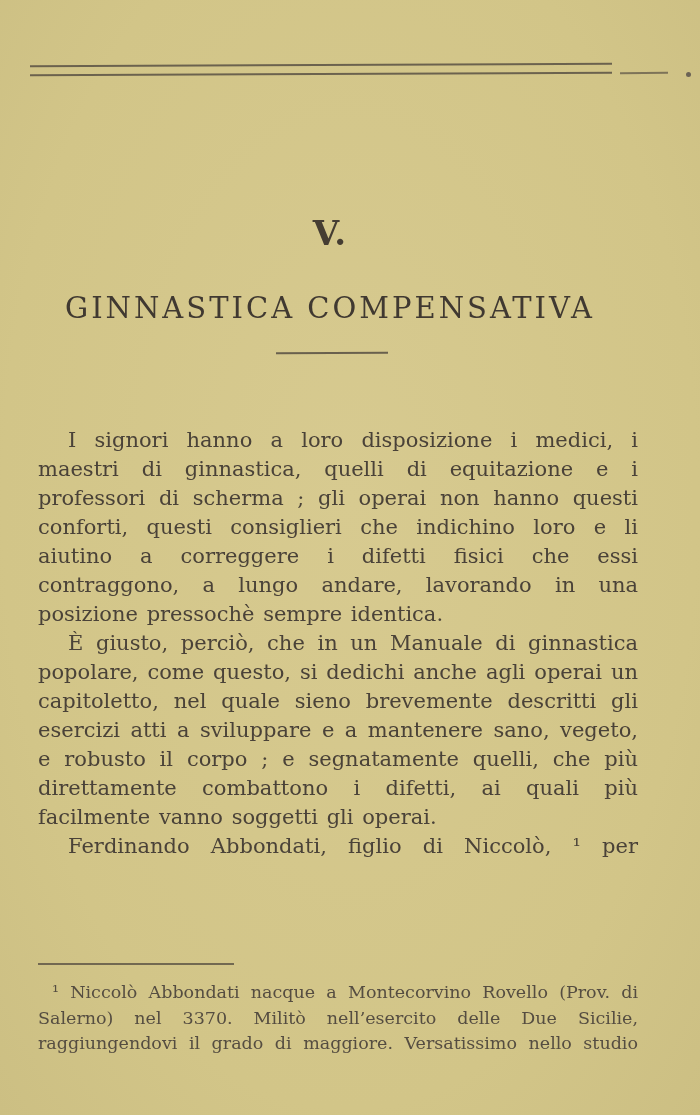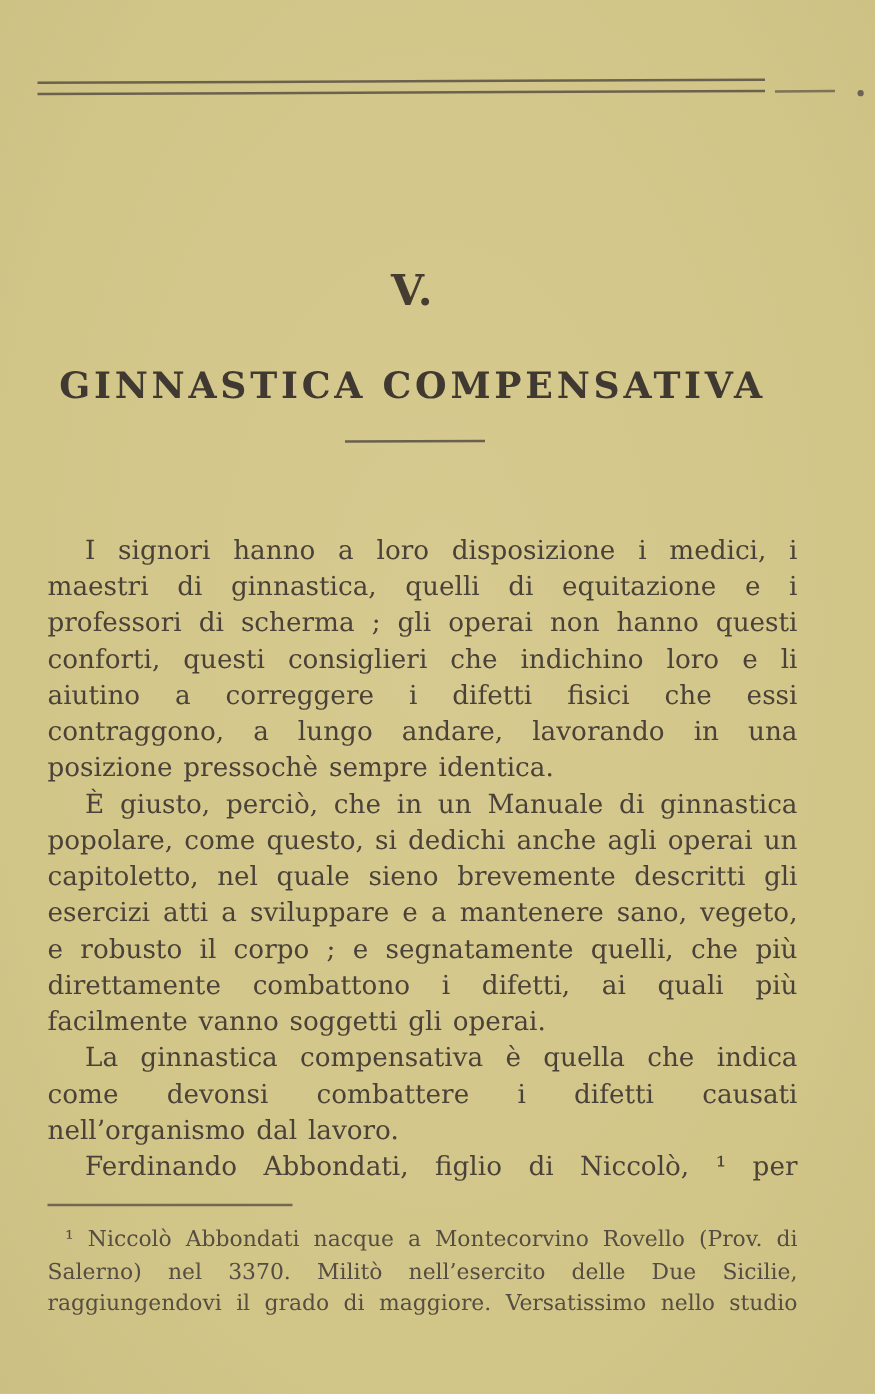--- a/index.html
+++ b/index.html
@@ -62,21 +62,21 @@
     letter-spacing: 1px;
     color: #453d32;
   }
   .chapter-title {
     position: absolute;
     top: 291px;
     left: 0;
     width: 660px;
     text-align: center;
     font-size: 29px;
-    font-weight: 700;
+    font-weight: 400;
     letter-spacing: 3px;
     color: #403931;
   }
   .title-rule {
     position: absolute;
     top: 352px;
     left: 276px;
     width: 112px;
     border-top: 2px solid #564e42;
     transform: rotate(-0.3deg);
@@ -134,21 +134,20 @@
 
   <div class="chapter-number">V.</div>
 
   <div class="chapter-title">GINNASTICA COMPENSATIVA</div>
 
   <div class="title-rule"></div>
 
   <div class="body-text">
     <p>I signori hanno a loro disposizione i medici, i maestri di ginnastica, quelli di equitazione e i professori di scherma ; gli operai non hanno questi conforti, questi consiglieri che indichino loro e li aiutino a correggere i difetti fisici che essi contraggono, a lungo andare, lavorando in una posizione pressochè sempre identica.</p>
     <p>È giusto, perciò, che in un Manuale di ginnastica popolare, come questo, si dedichi anche agli operai un capitoletto, nel quale sieno brevemente descritti gli esercizi atti a sviluppare e a mantenere sano, vegeto, e robusto il corpo ; e segnatamente quelli, che più direttamente combattono i difetti, ai quali più facilmente vanno soggetti gli operai.</p>
-    <p>La ginnastica compensativa è quella che indica come devonsi combattere i difetti causati nell’organismo dal lavoro.</p>
     <p class="continues">Ferdinando Abbondati, figlio di Niccolò, ¹ per</p>
   </div>
 
   <div class="footnote-rule"></div>
 
   <div class="footnote">¹ Niccolò Abbondati nacque a Montecorvino Rovello (Prov. di Salerno) nel 3370. Militò nell’esercito delle Due Sicilie, raggiungendovi il grado di maggiore. Versatissimo nello studio</div>
 
 </div>
 
 </body></html>

